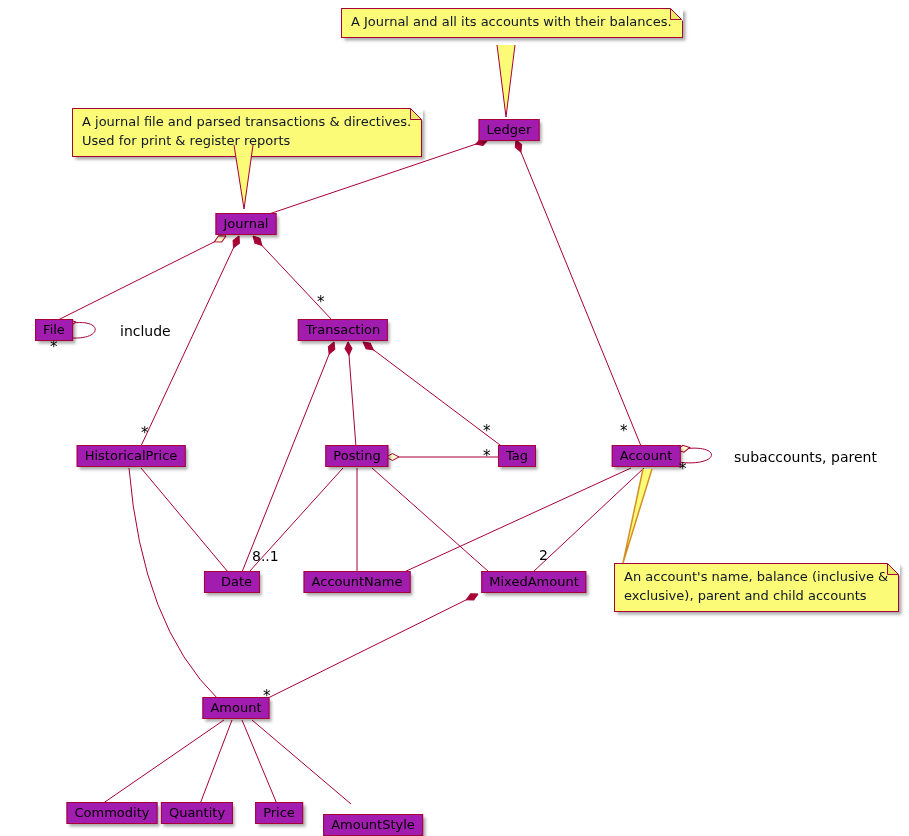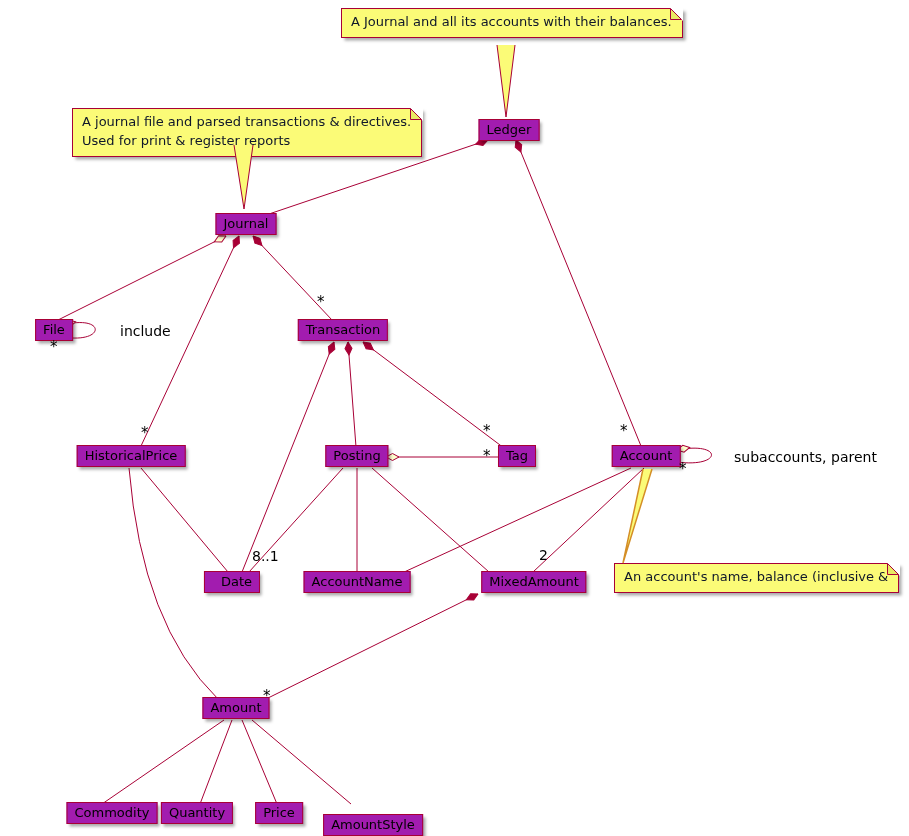--- a/index.html
+++ b/index.html
@@ -77,20 +77,21 @@
     <div>A journal file and parsed transactions &amp; directives.</div>
     <div>Used for print &amp; register reports</div>
     <svg class="fold" width="13" height="13">
       <path d="M0,0 L13,0 L13,13 Z" fill="#ffffff"></path>
       <path d="M0.5,0.5 L0.5,11.5 L11.5,11.5 Z" fill="#E9E964" stroke="#A80036" stroke-width="1"></path>
     </svg>
   </div>
 
   <div class="note" style="left:614px; top:563px;">
     <div>An account's name, balance (inclusive &amp;</div>
+    <div>exclusive), parent and child accounts</div>
     <svg class="fold" width="13" height="13">
       <path d="M0,0 L13,0 L13,13 Z" fill="#ffffff"></path>
       <path d="M0.5,0.5 L0.5,11.5 L11.5,11.5 Z" fill="#E9E964" stroke="#A80036" stroke-width="1"></path>
     </svg>
   </div>
 
   <div class="uml-class" style="left:509px; top:119px;">Ledger</div>
   <div class="uml-class" style="left:246px; top:213px;">Journal</div>
   <div class="uml-class" style="left:54px;  top:319px;">File</div>
   <div class="uml-class" style="left:343px; top:319px;">Transaction</div>

